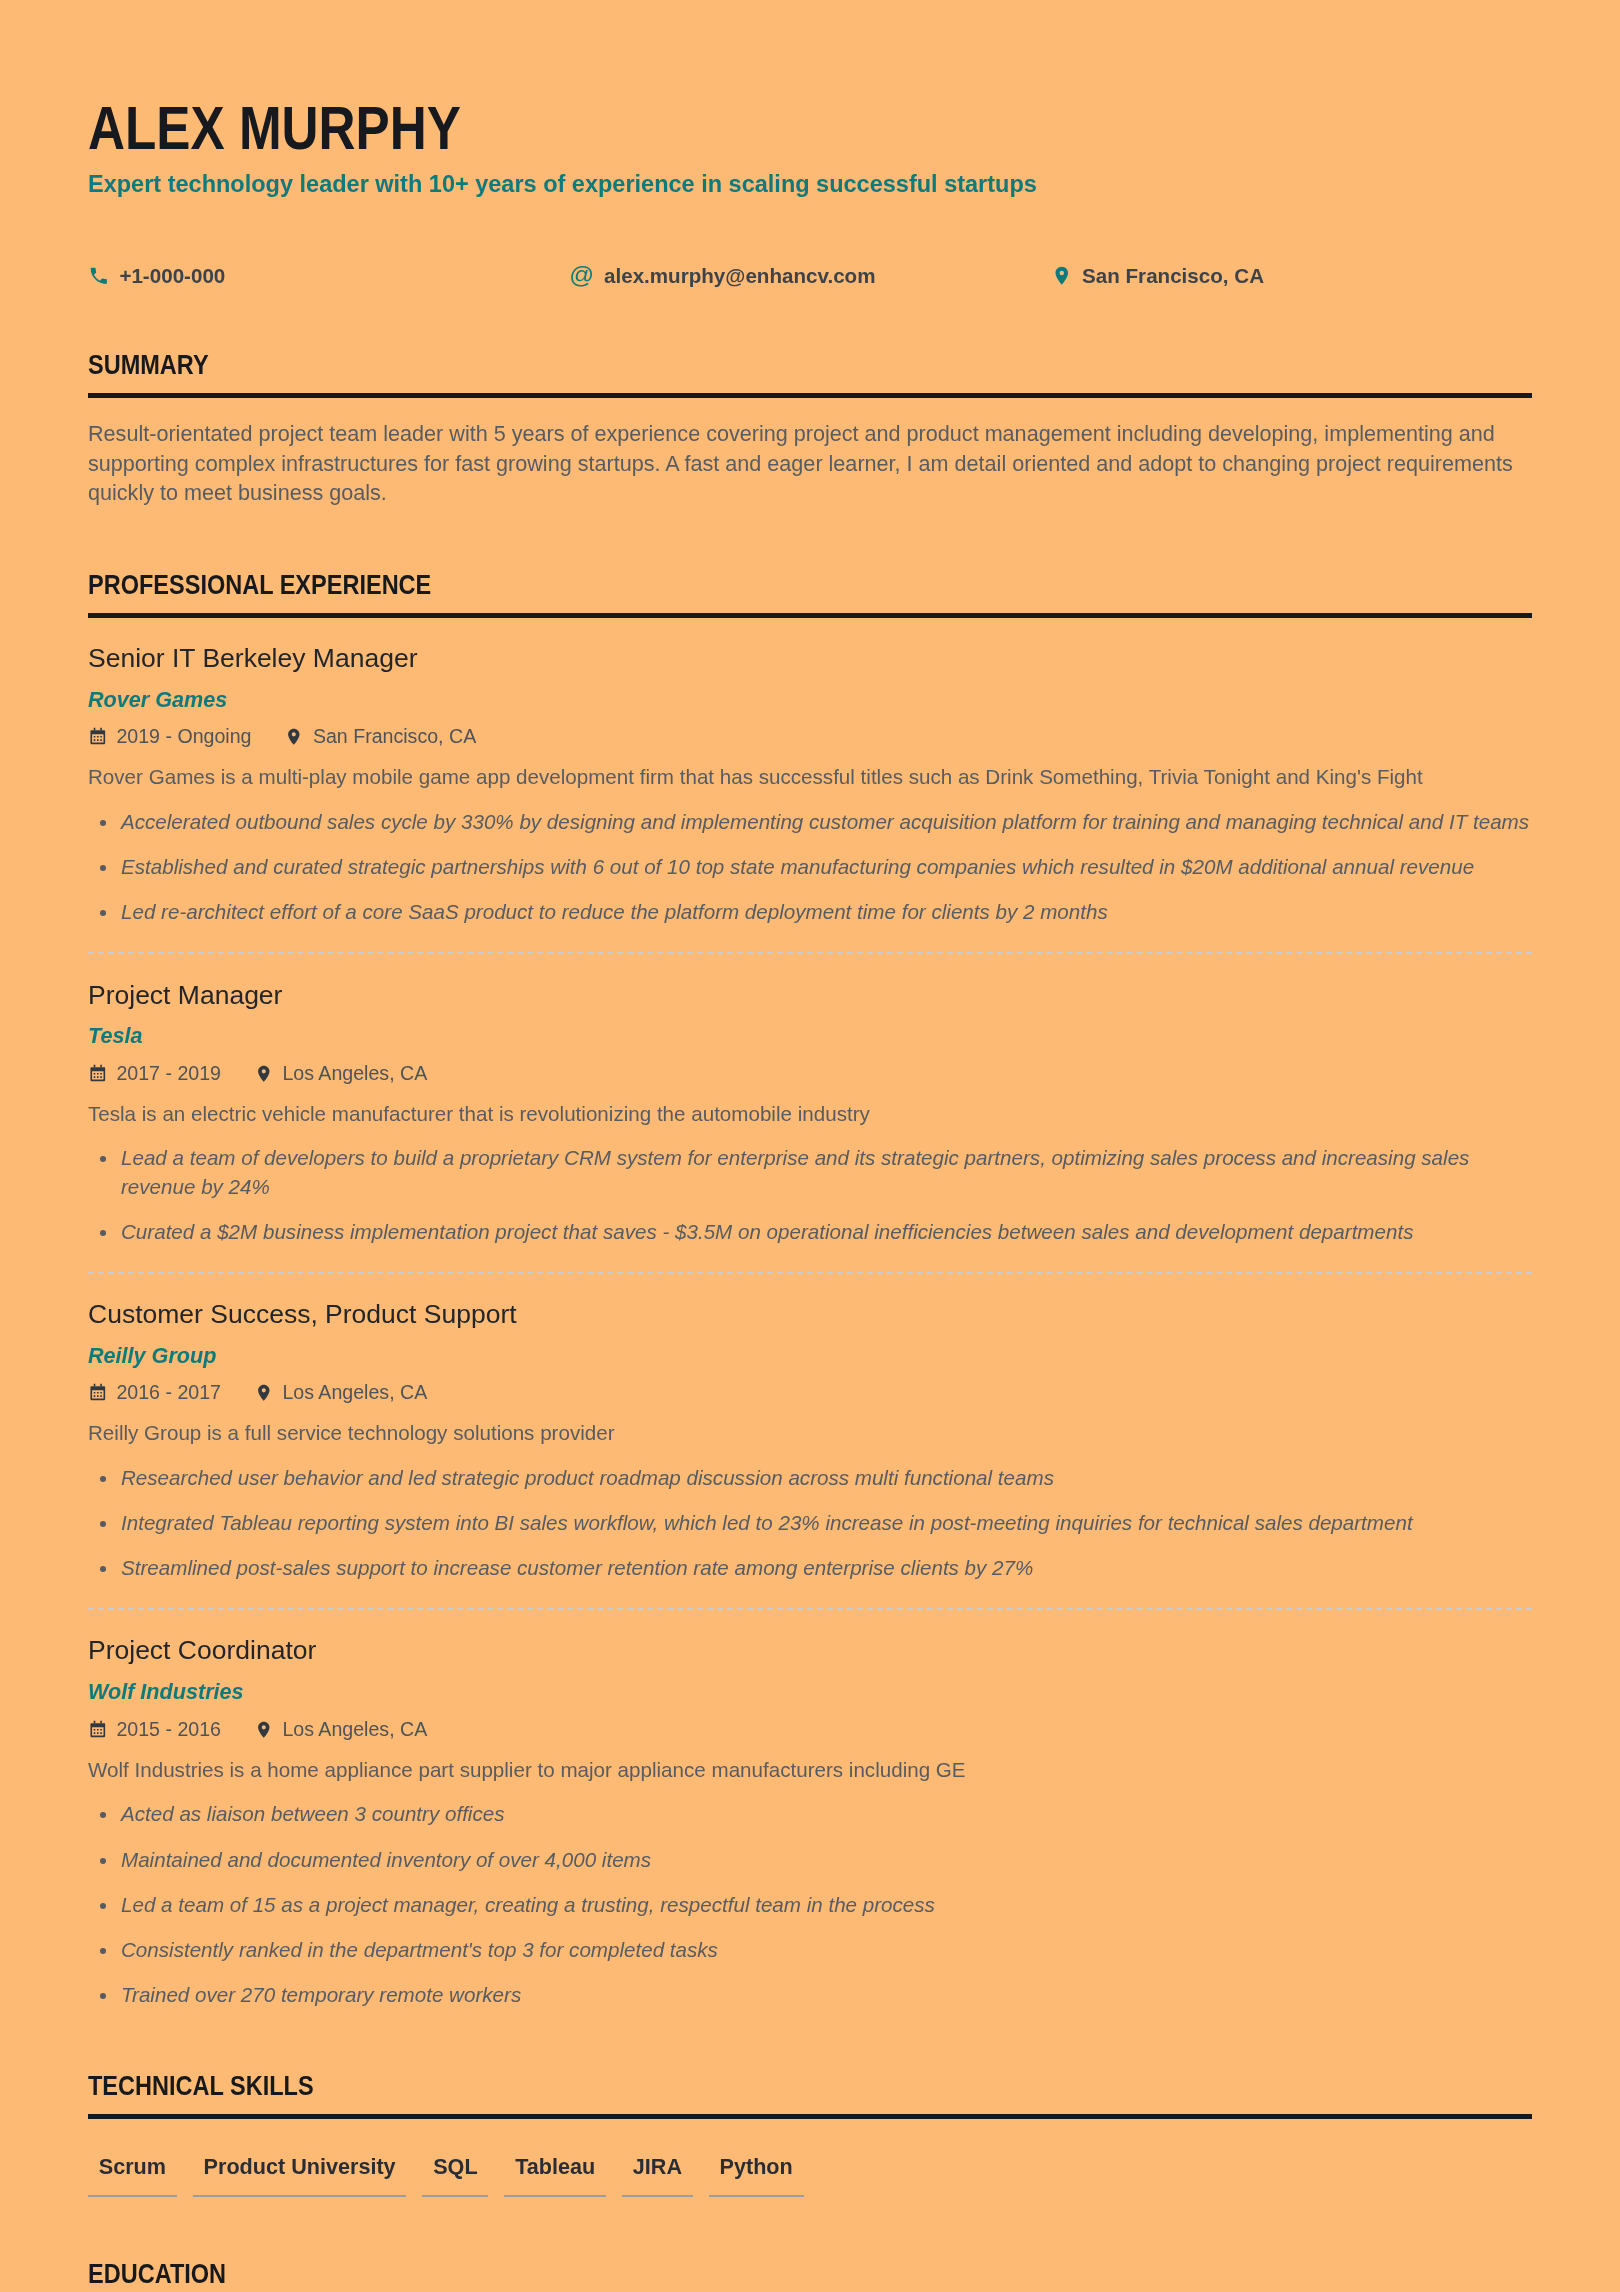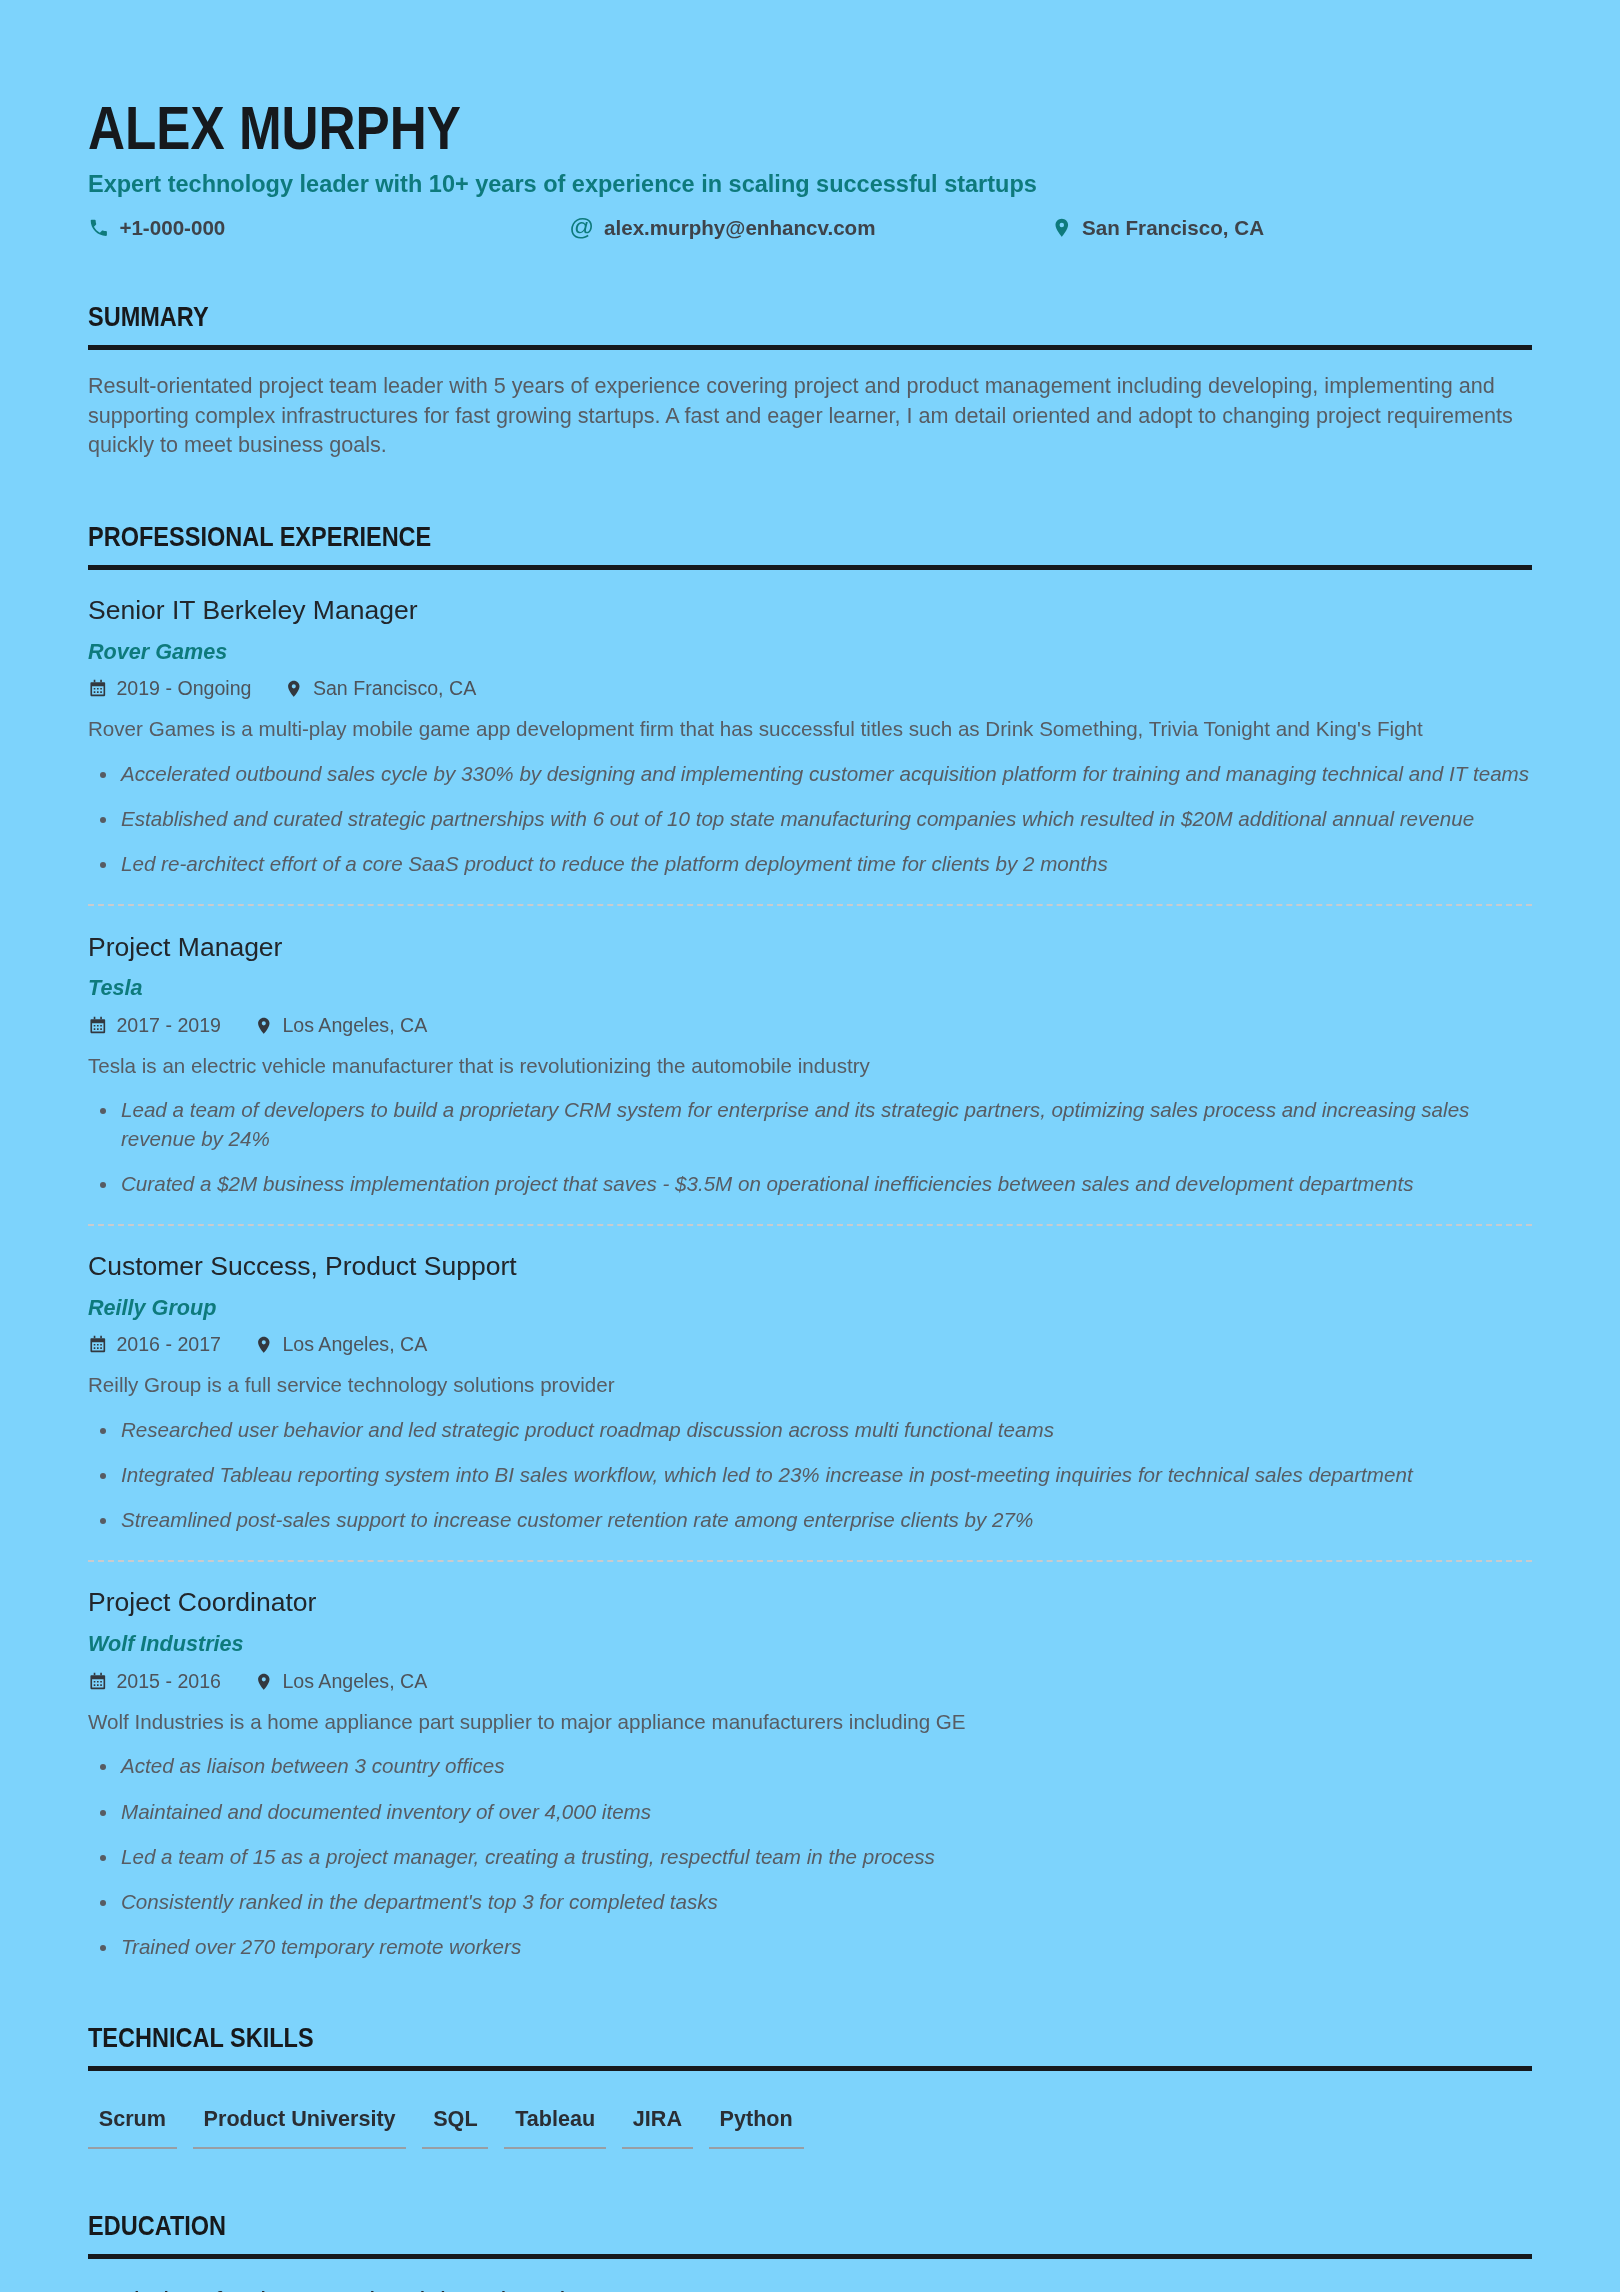--- a/index.html
+++ b/index.html
@@ -1,37 +1,37 @@
 <!DOCTYPE html>
 <html><head>
 <meta charset="utf-8">
 <style>
   * { box-sizing: border-box; }
   html,body { margin:0; padding:0; background:#ffffff; }
   .page {
-    width: 1620px; height: 2293px; background:#7dd3fc;
+    width: 1620px; height: 2293px; background:#fdba74;
     padding: 98px 88px 0 88px;
     font-family: "Liberation Sans", sans-serif;
     overflow: hidden; position: relative;
   }
   
   .name {
     margin:0; font-size:61px; font-weight:bold; color:#16191d;
     line-height:1.0; white-space:nowrap;
   }
   .name .squeeze, .section-title .squeeze {
     display:inline-block; transform:scaleX(0.84); transform-origin:left center;
   }
   .tagline {
     margin-top:11.8px; font-size:23.5px; font-weight:bold; color:#0e7a7c;
   }
   .contact-row { display:flex; margin-top:17.6px; align-items:center; }
   .contact-item {
     display:flex; align-items:center; gap:9.8px;
-    font-size:20.6px; font-weight:bold; color:#3e434a; width:33.4%;
+    font-size:20.6px; font-weight:bold; color:#3e434a; width:33.4%;margin-top:48px;
   }
   .teal-ic { color:#0e7a7c; display:inline-flex; }
   .at-glyph { font-size:24.5px; font-weight:normal; color:#0e7a7c; line-height:1; }
 
   
   section { margin-top:61px; }
   .section-title {
     font-size:28px; font-weight:bold; color:#17191c; margin:0;
     border-bottom:5.9px solid #16191d; padding-bottom:12px;
   }

